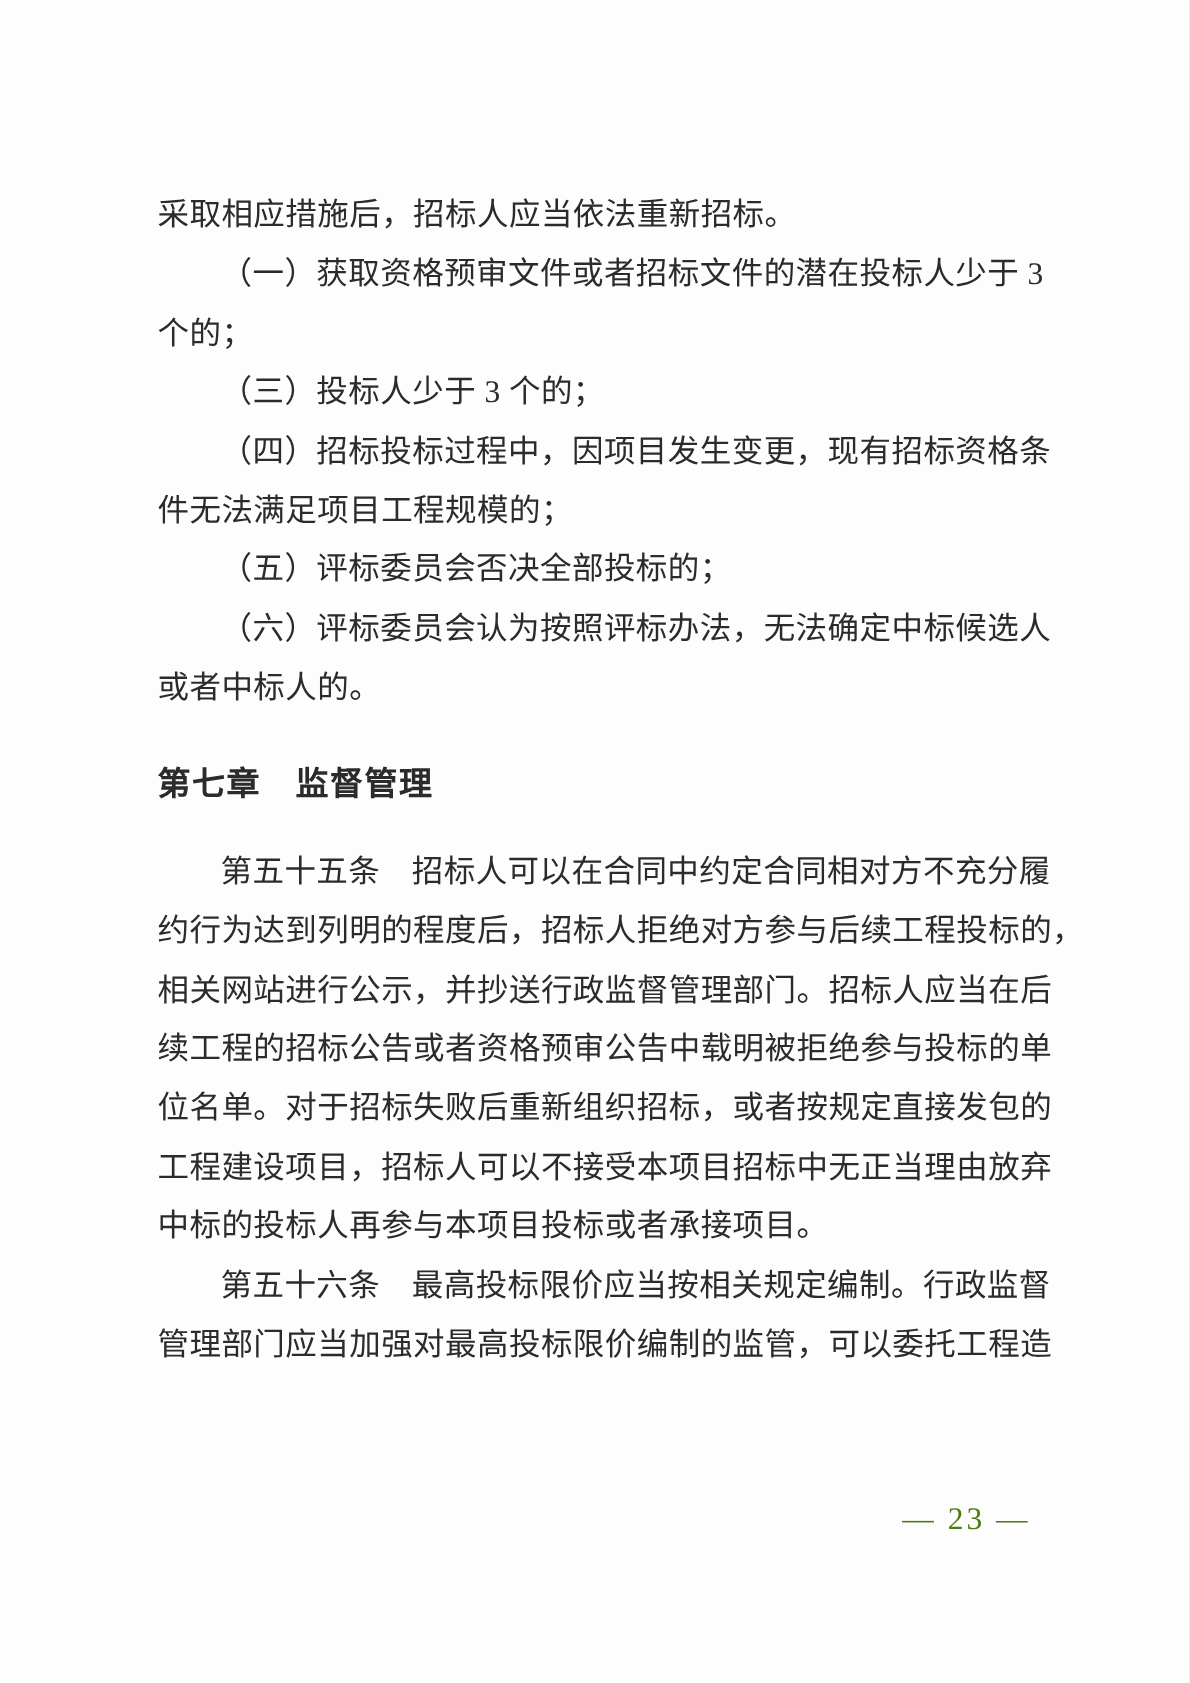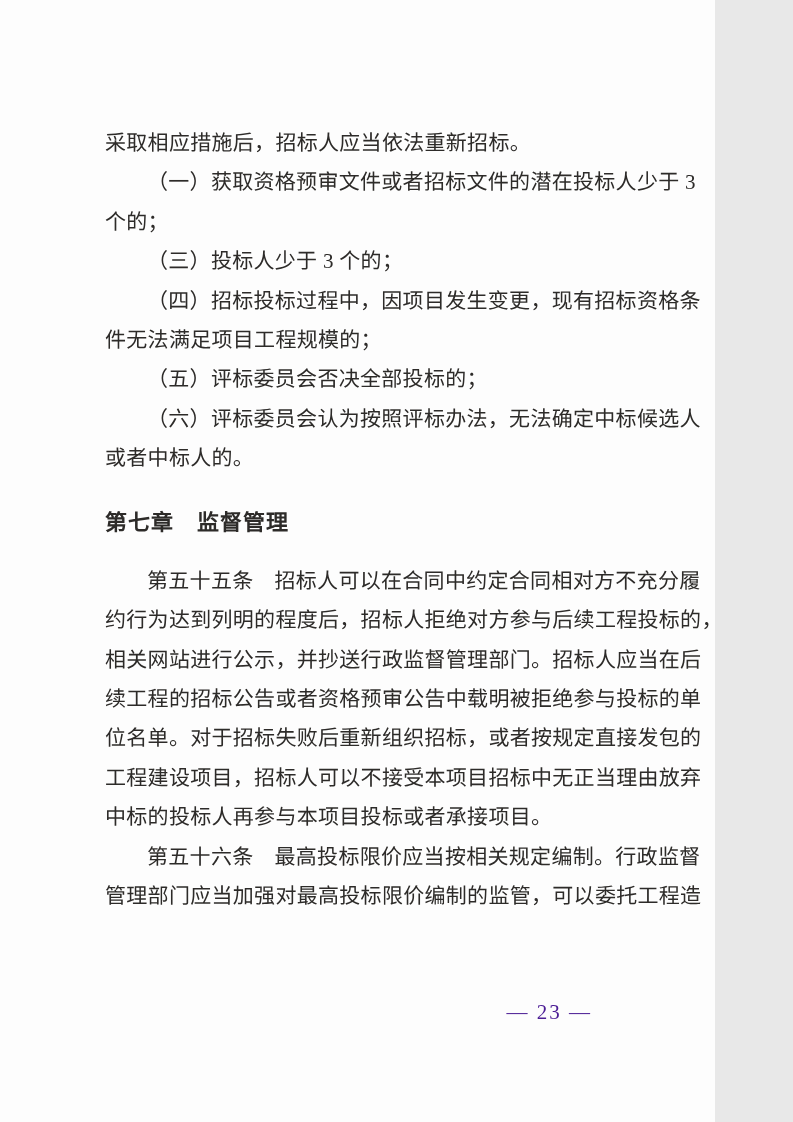--- a/index.html
+++ b/index.html
@@ -2,21 +2,21 @@
 <html lang="zh-CN"><head>
 <meta charset="utf-8">
 <style>
   html, body {
     margin: 0;
     padding: 0;
     background: #e8e8e8;
   }
   .page {
     position: relative;
-    width: 715px;
+    width: 793px;
     height: 1122px;
     background: #fdfdfd;
     overflow: hidden;
     font-family: "Liberation Serif", "DejaVu Serif", serif;
     color: #2d2b29;
   }
   .text-block {
     position: absolute;
     left: 105px;
     top: 124px;
@@ -41,24 +41,24 @@
     height: 39.4px;
     letter-spacing: 1px;
   }
   .article-label {
     font-weight: 400;
     margin-right: 21px;
   }
   .page-number {
     position: absolute;
     top: 1000px;
-    right: 123px;
+    right: 106px;
     font-size: 21px;
     letter-spacing: 2px;
-    color: #4c1d95;
+    color: #4d7c0f;
     white-space: nowrap;
   }
 </style>
 </head>
 <body>
 
 <div class="page">
   <div class="text-block">
 
     <div class="line">采取相应措施后，招标人应当依法重新招标。</div>

